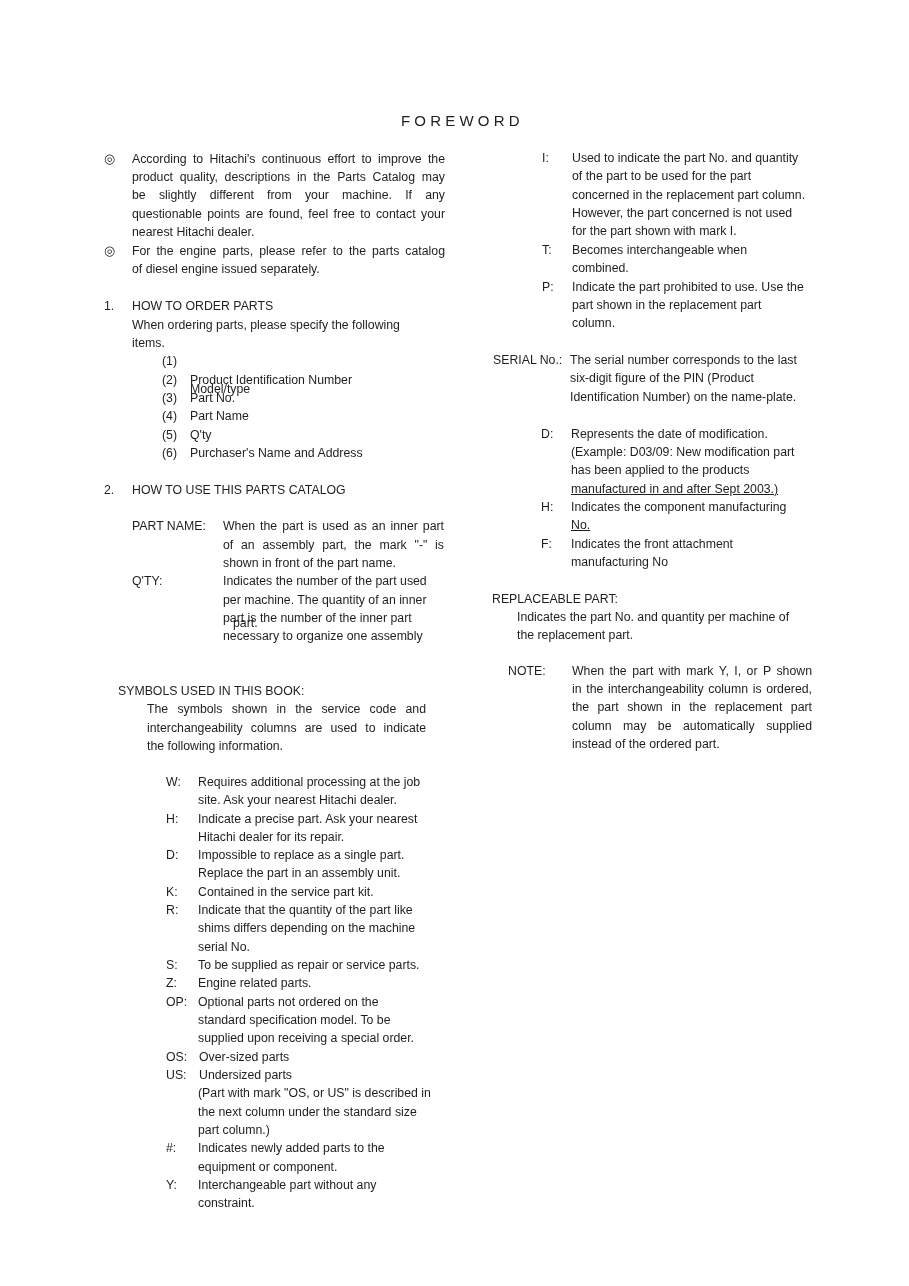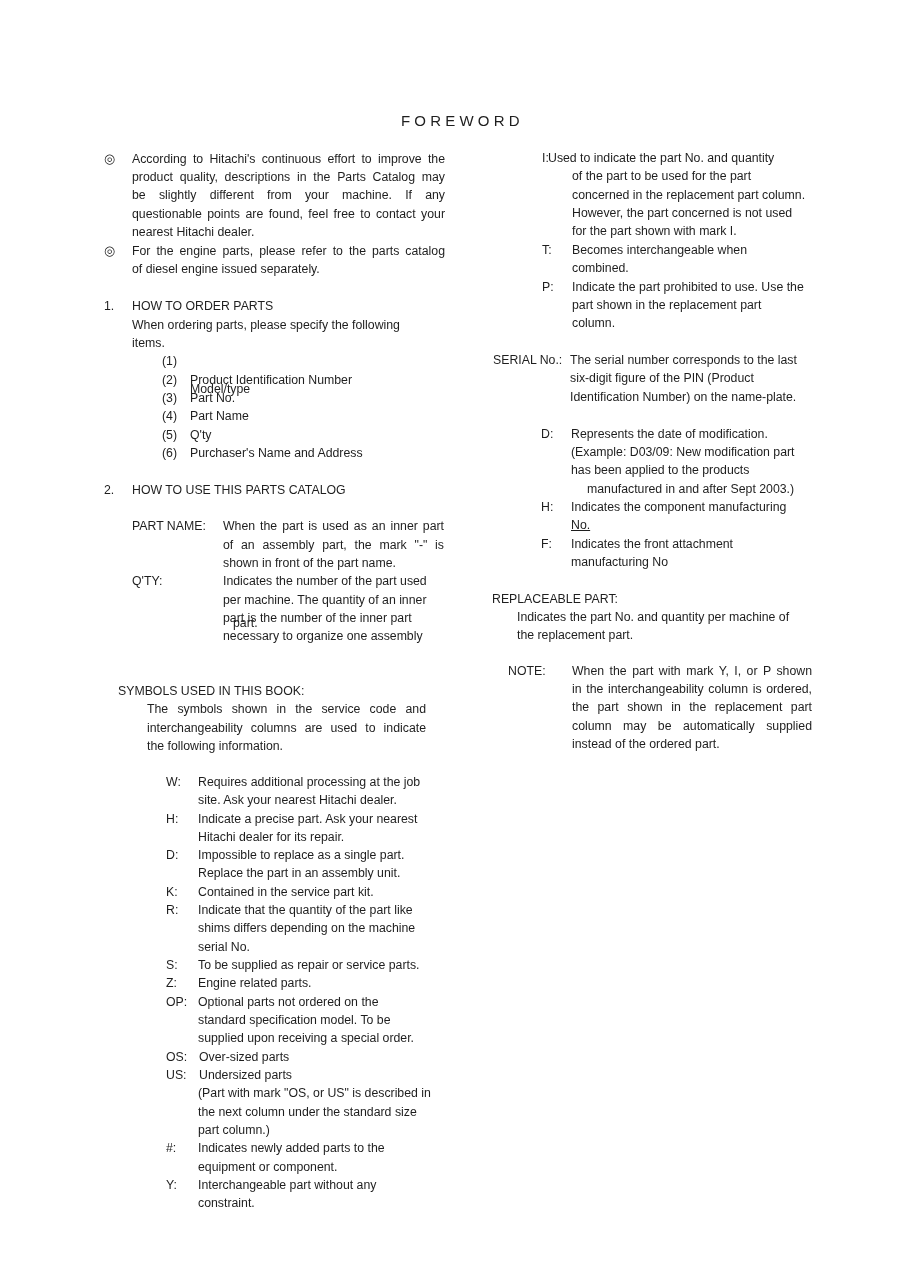--- a/index.html
+++ b/index.html
@@ -107,21 +107,21 @@
 
   <div class="line" style="left:166px;top:1139px;">#:</div>
   <div class="line" style="left:198px;top:1139px;">Indicates newly added parts to the</div>
   <div class="line" style="left:198px;top:1158px;">equipment or component.</div>
 
   <div class="line" style="left:166px;top:1176px;">Y:</div>
   <div class="line" style="left:198px;top:1176px;">Interchangeable part without any</div>
   <div class="line" style="left:198px;top:1194px;">constraint.</div>
 
   <div class="line" style="left:542px;top:149px;">I:</div>
-  <div class="line" style="left:548px;top:149px;">Used to indicate the part No. and quantity</div>
+  <div class="line" style="left:572px;top:149px;">Used to indicate the part No. and quantity</div>
   <div class="line" style="left:572px;top:167px;">of the part to be used for the part</div>
   <div class="line" style="left:572px;top:186px;">concerned in the replacement part column.</div>
   <div class="line" style="left:572px;top:204px;">However, the part concerned is not used</div>
   <div class="line" style="left:572px;top:222px;">for the part shown with mark I.</div>
 
   <div class="line" style="left:542px;top:241px;">T:</div>
   <div class="line" style="left:572px;top:241px;">Becomes interchangeable when</div>
   <div class="line" style="left:572px;top:259px;">combined.</div>
 
   <div class="line" style="left:542px;top:278px;">P:</div>
@@ -131,21 +131,21 @@
 
   <div class="line" style="left:493px;top:351px;">SERIAL No.:</div>
   <div class="line" style="left:570px;top:351px;">The serial number corresponds to the last</div>
   <div class="line" style="left:570px;top:369px;">six-digit figure of the PIN (Product</div>
   <div class="line" style="left:570px;top:388px;">Identification Number) on the name-plate.</div>
 
   <div class="line" style="left:541px;top:425px;">D:</div>
   <div class="line" style="left:571px;top:425px;">Represents the date of modification.</div>
   <div class="line" style="left:571px;top:443px;">(Example: D03/09: New modification part</div>
   <div class="line" style="left:571px;top:461px;">has been applied to the products</div>
-  <div class="line" style="left:587px;top:480px;">manufactured in and after Sept 2003.)</div>
+  <div class="line" style="left:571px;top:480px;text-decoration:underline;">manufactured in and after Sept 2003.)</div>
 
   <div class="line" style="left:541px;top:498px;">H:</div>
   <div class="line" style="left:571px;top:498px;">Indicates the component manufacturing</div>
   <div class="line" style="left:571px;top:516px;text-decoration:underline;">No.</div>
 
   <div class="line" style="left:541px;top:535px;">F:</div>
   <div class="line" style="left:571px;top:535px;">Indicates the front attachment</div>
   <div class="line" style="left:571px;top:553px;">manufacturing No</div>
 
   <div class="line" style="left:492px;top:590px;">REPLACEABLE PART:</div>

